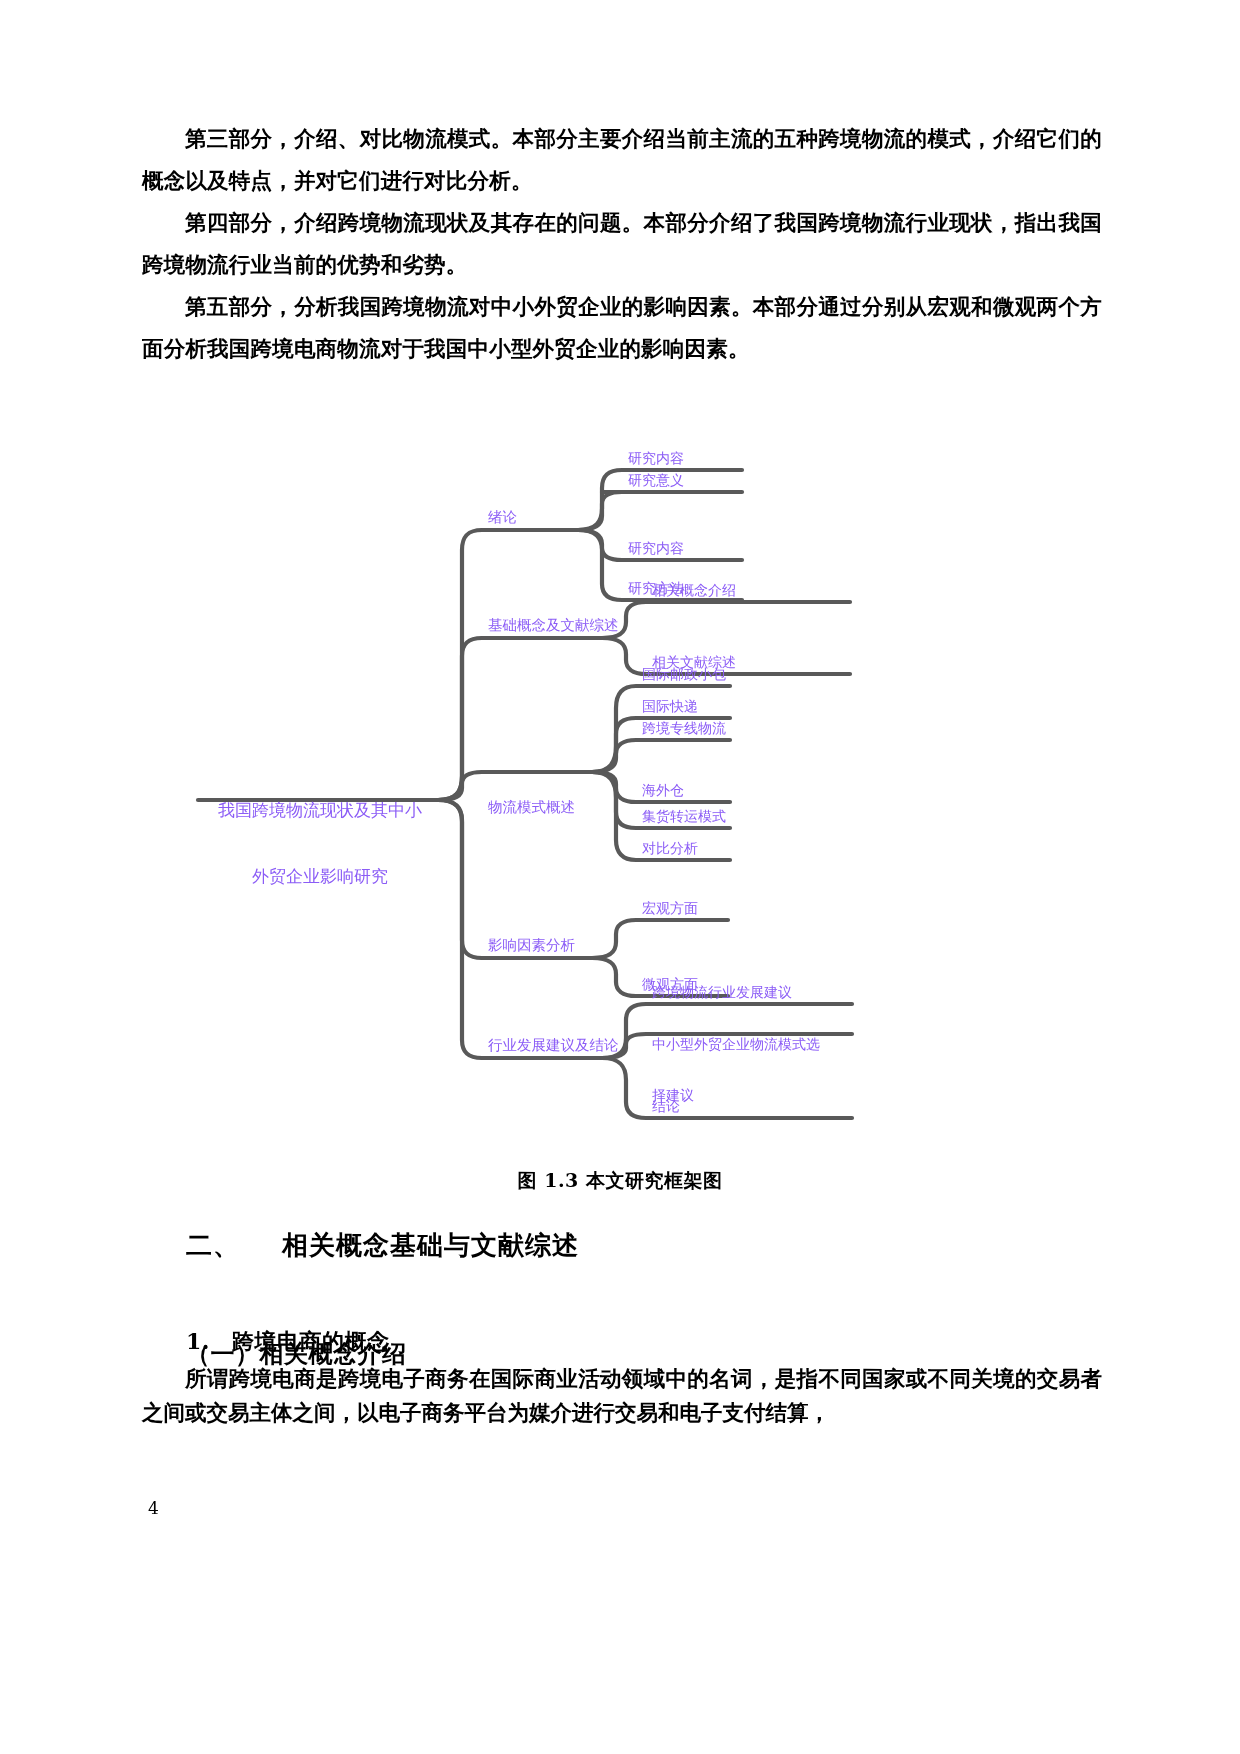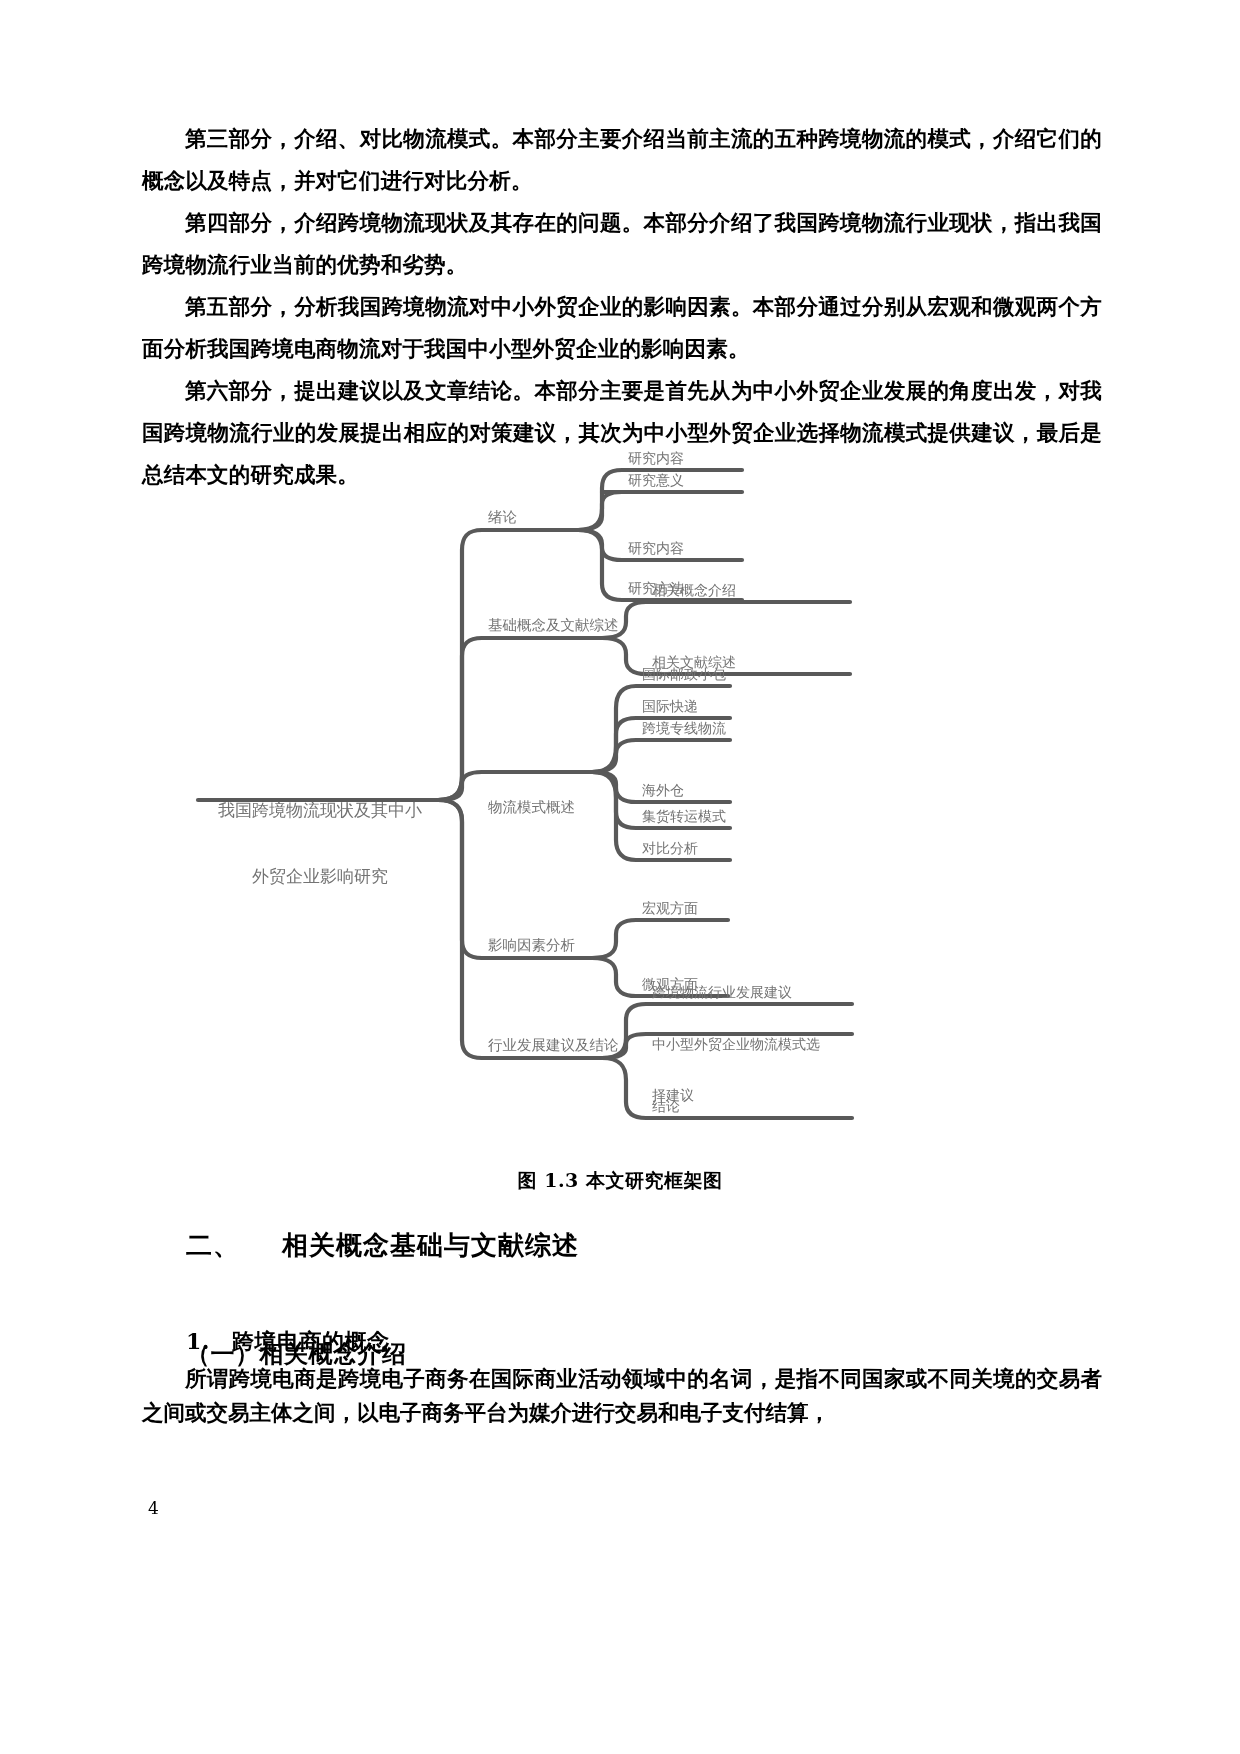--- a/index.html
+++ b/index.html
@@ -48,21 +48,21 @@
     height: 700px;
   }
   .mindmap svg {
     position: absolute;
     left: 0; top: 0;
   }
   .node {
     position: absolute;
     font-family: Liberation Serif, serif;
     font-size: 14.5px;
-    color: #737373;
+    color: #8b5cf6;
     white-space: pre;
     line-height: 19px;
   }
   .node.center {
     font-size: 17px;
     text-align: center;
     line-height: 22px;
   }
   .node.lvl1 { font-size: 14.5px; }
   .node.lvl2 { font-size: 14px; }
@@ -135,21 +135,20 @@
 </style>
 </head>
 <body>
 
 <div class="page">
 
   <div class="content">
     <p class="body-par">第三部分，介绍、对比物流模式。本部分主要介绍当前主流的五种跨境物流的模式，介绍它们的概念以及特点，并对它们进行对比分析。</p>
     <p class="body-par">第四部分，介绍跨境物流现状及其存在的问题。本部分介绍了我国跨境物流行业现状，指出我国跨境物流行业当前的优势和劣势。</p>
     <p class="body-par">第五部分，分析我国跨境物流对中小外贸企业的影响因素。本部分通过分别从宏观和微观两个方面分析我国跨境电商物流对于我国中小型外贸企业的影响因素。</p>
-    <p class="body-par">第六部分，提出建议以及文章结论。本部分主要是首先从为中小外贸企业发展的角度出发，对我国跨境物流行业的发展提出相应的对策建议，其次为中小型外贸企业选择物流模式提供建议，最后是总结本文的研究成果。</p>
   </div>
 
   <div class="mindmap">
 
     <svg width="950" height="700" viewBox="0 0 950 700">
       <g fill="none" stroke="#595959" stroke-width="4.2" stroke-linecap="round" stroke-linejoin="round">
 
         <path d="M 48 360 L 288 360"></path>
 
         <path d="M 288 360 C 306 360 312 352 312 336 L 312 110 C 312 96 318 90 332 90"></path>

